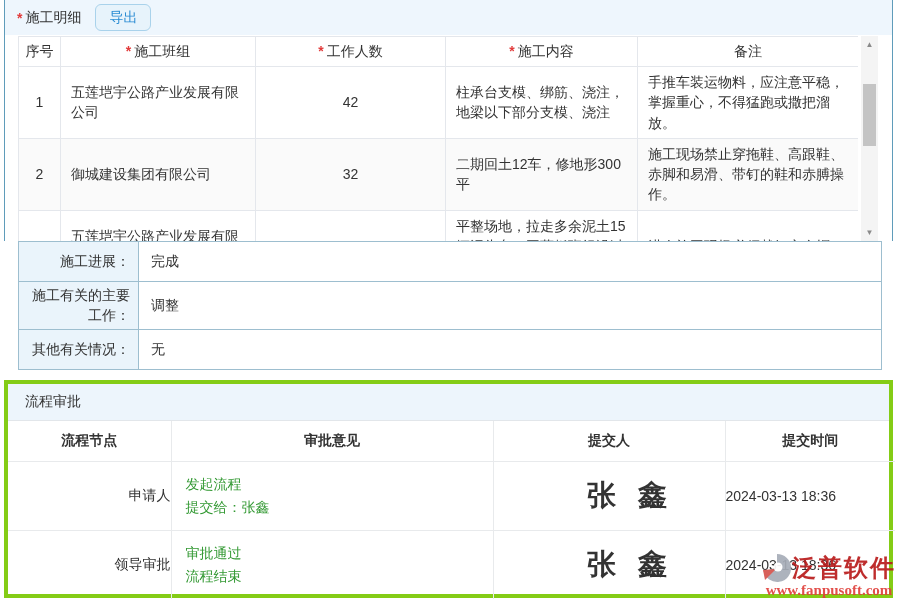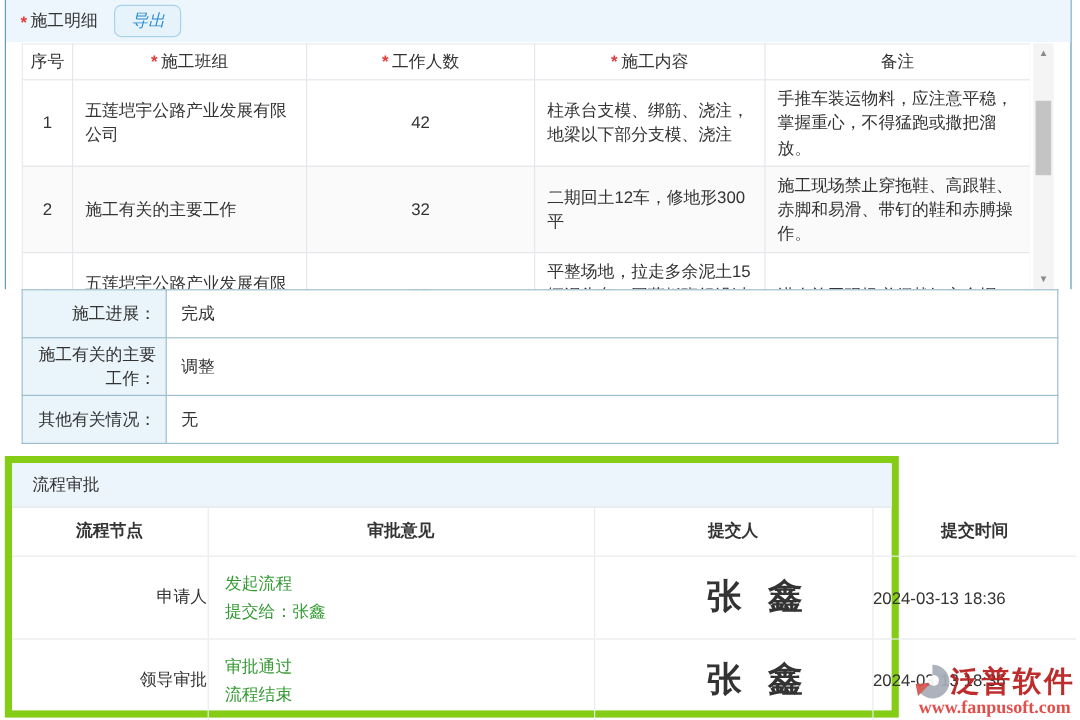--- a/index.html
+++ b/index.html
@@ -5,21 +5,21 @@
   * { margin:0; padding:0; box-sizing:border-box; }
   html,body { width:900px; height:600px; background:#fff; font-family:"Liberation Sans","DejaVu Sans",sans-serif; color:#333; overflow:hidden; position:relative; }
 
   .req { color:#e23b3b; margin-right:3px; font-weight:bold; }
 
   
   .panel-top { position:absolute; left:4px; top:0; width:889px; height:241px;
     border-left:1px solid #5f9cba; border-right:1px solid #5f9cba; background:#fff; }
   .titlebar { height:35px; background:#eef6fd; display:flex; align-items:center; padding-left:12px; font-size:14px; }
   .export-btn { margin-left:14px; height:27px; padding:0 13px; font-size:14px; color:#2a8cd3;
-    background:#e7f3fb; border:1px solid #a9d2eb; border-radius:6px; cursor:pointer;font-style:italic; }
+    background:#e7f3fb; border:1px solid #a9d2eb; border-radius:6px; cursor:pointer; }
 
   .table-wrap { position:absolute; left:13px; top:36px; width:840px; height:205px; overflow:hidden; }
   table.main { width:840px; border-collapse:collapse; table-layout:fixed; font-size:14px; }
   table.main th, table.main td { border:1px solid #e4e7ec; vertical-align:middle; }
   table.main th { height:30px; font-weight:normal; text-align:center; background:#fff; }
   table.main td { padding:5px 10px; line-height:1.45; }
   table.main td.c { text-align:center; }
   tr.stripe td { background:#fafafa; }
   tr.r1 td { height:50px; } tr.r2 td { height:50px; } tr.r3 td { height:65px; }
 
@@ -30,22 +30,22 @@
   .vscroll .thumb { position:absolute; left:2px; top:48px; width:13px; height:62px; background:#c4c4c4; cursor:pointer; }
 
   
   table.form { position:absolute; left:18px; top:241px; width:864px; border-collapse:collapse; font-size:14px; table-layout:fixed; }
   table.form td { border:1px solid #9dbecf; }
   td.flabel { width:120px; background:#eaf4fb; text-align:right; padding:4px 8px 4px 4px; line-height:1.4; }
   td.fvalue { background:#fff; padding:4px 4px 4px 12px; }
   tr.f1 td { height:40px; } tr.f2 td { height:46px; } tr.f3 td { height:40px; }
 
   
-  .panel-appr { position:absolute; left:4px; top:380px; width:745px; height:218px;
-    border:6px solid #84cc16; background:#fff; }
+  .panel-appr { position:absolute; left:4px; top:380px; width:889px; height:218px;
+    border:4px solid #84cc16; background:#fff; }
   .appr-title { height:37px; background:#edf5fc; border-bottom:1px solid #e2e6ea; display:flex; align-items:center; padding-left:17px; font-size:14px; }
   table.appr { width:887px; border-collapse:collapse; table-layout:fixed; font-size:14px; }
   table.appr th { height:40px; font-weight:bold; text-align:center; border-bottom:1px solid #e8eaec; }
   table.appr th + th, table.appr td + td { border-left:1px solid #e8eaec; }
   table.appr td { height:69px; border-bottom:1px solid #e8eaec; vertical-align:middle; }
   table.appr tr:last-child td { border-bottom:none; }
   td.node { text-align:right; }
   td.opinion { padding-left:14px; color:#339933; line-height:23px; }
   td.sig { text-align:center; font-family:"DejaVu Serif","Liberation Serif",serif; font-weight:bold; font-size:29px; letter-spacing:6px;padding-left:42px; }
   td.time { }
@@ -85,21 +85,21 @@
       </tr>
       <tr class="r1">
         <td class="c">1</td>
         <td>五莲垲宇公路产业发展有限公司</td>
         <td class="c">42</td>
         <td>柱承台支模、绑筋、浇注，地梁以下部分支模、浇注</td>
         <td>手推车装运物料，应注意平稳，掌握重心，不得猛跑或撒把溜放。</td>
       </tr>
       <tr class="r2 stripe">
         <td class="c">2</td>
-        <td>施工有关的主要工作</td>
+        <td>御城建设集团有限公司</td>
         <td class="c">32</td>
         <td>二期回土12车，修地形300平</td>
         <td>施工现场禁止穿拖鞋、高跟鞋、赤脚和易滑、带钉的鞋和赤膊操作。</td>
       </tr>
       <tr class="r3">
         <td class="c">3</td>
         <td>五莲垲宇公路产业发展有限公司</td>
         <td class="c">25</td>
         <td>平整场地，拉走多余泥土15辆泥头车，围蔽板班组没过来安装围蔽板</td>
         <td>进人施工现场必须戴好安全帽</td>

